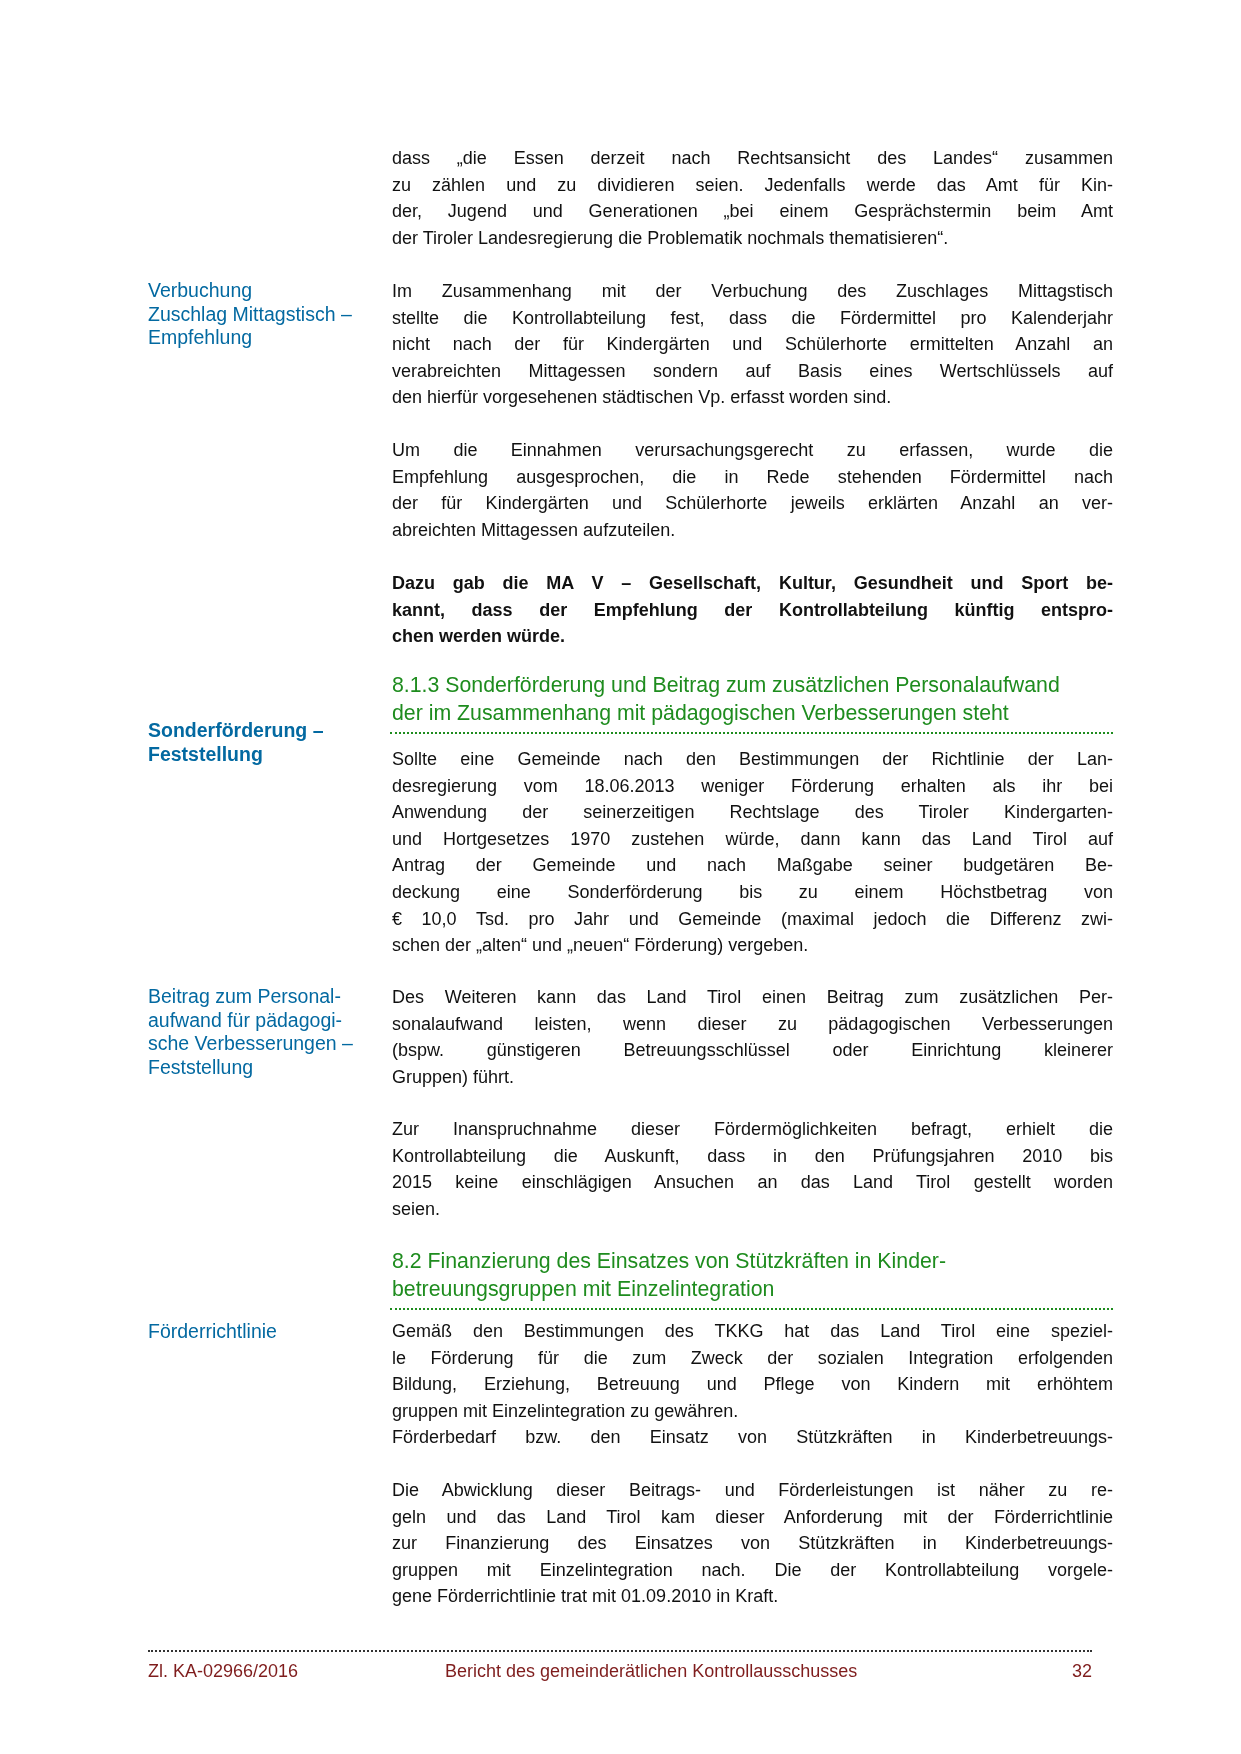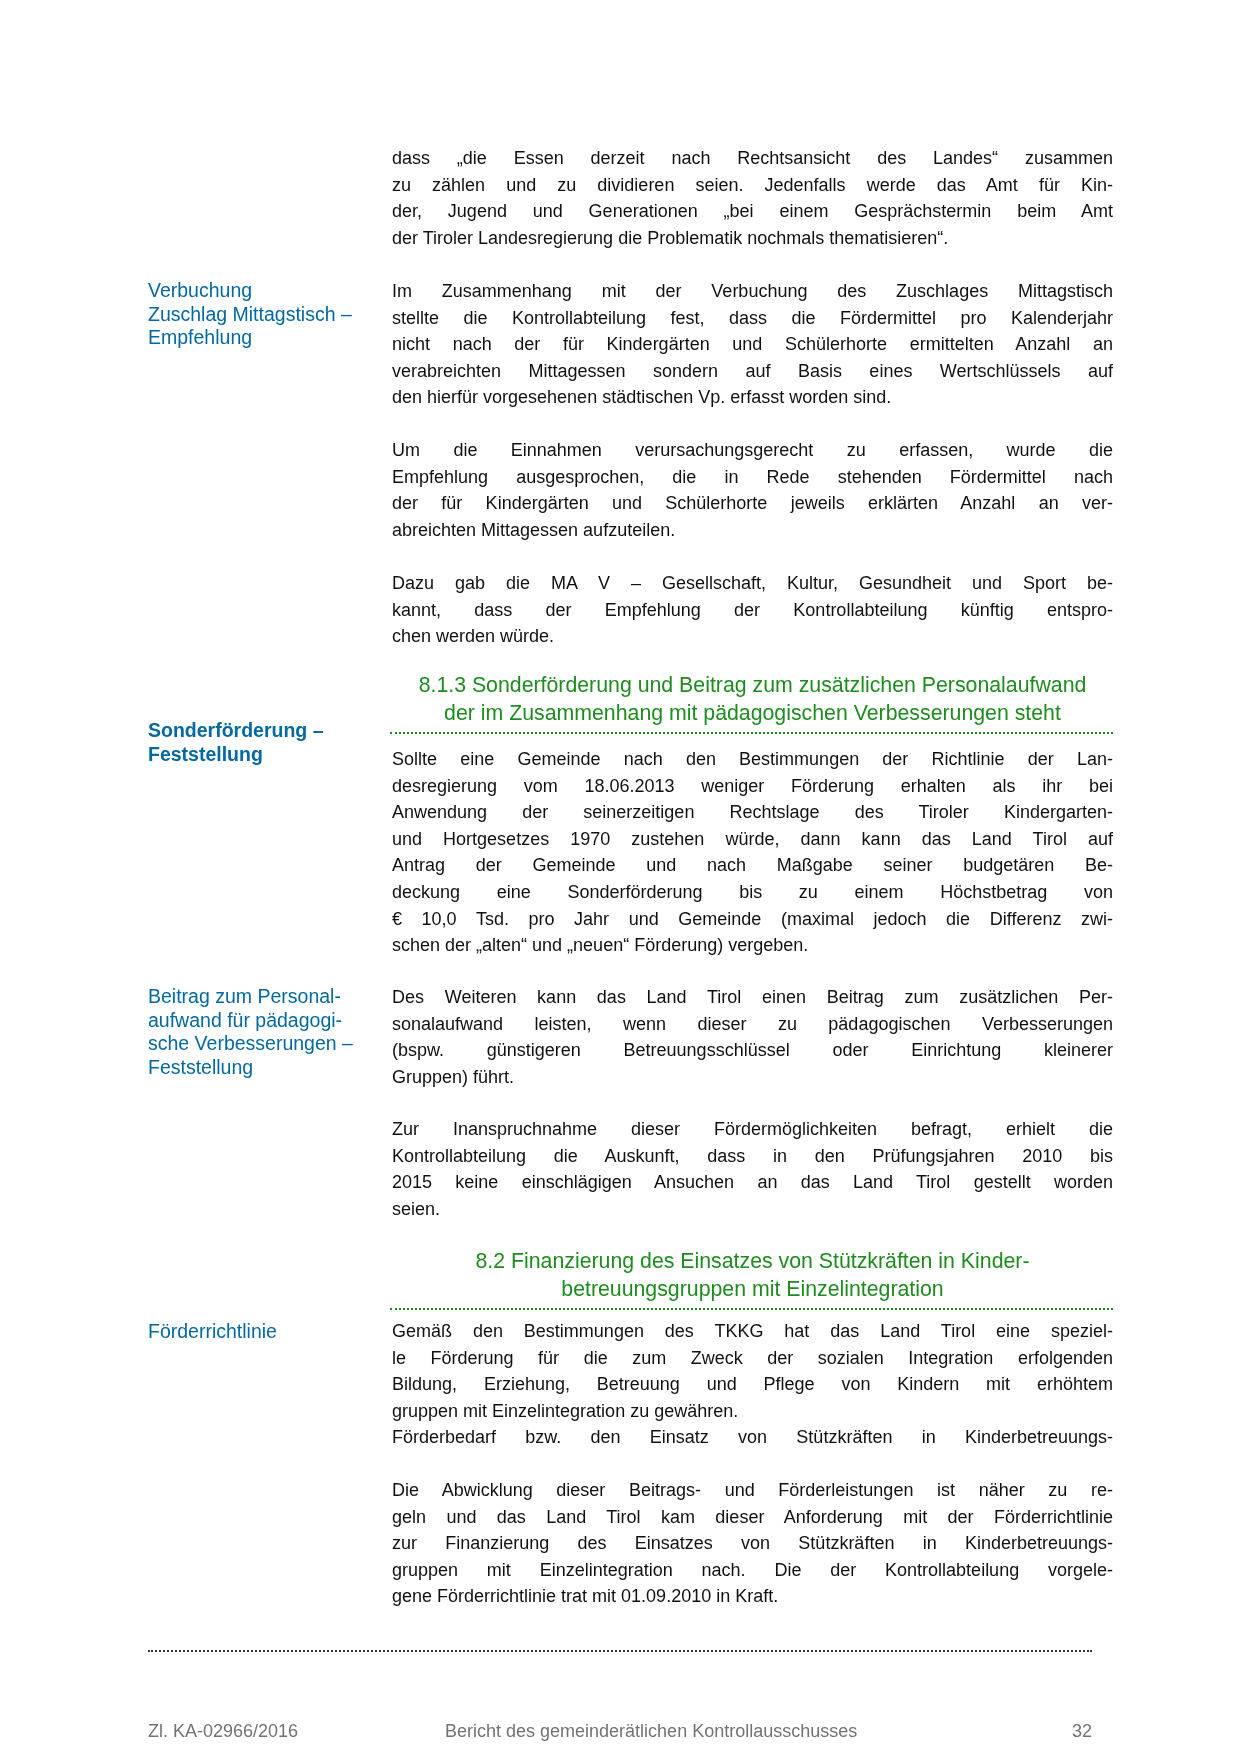--- a/index.html
+++ b/index.html
@@ -4,26 +4,26 @@
 <style>
   html, body { margin: 0; padding: 0; background: #ffffff; }
   body { width: 1241px; height: 1754px; position: relative; overflow: hidden;
          font-family: "Liberation Sans", sans-serif; color: #111111; }
   .block { position: absolute; }
   .body-text { left: 392px; width: 721px; font-size: 18px; line-height: 26.6px;
                text-align: justify; margin: 0; hyphens: manual; }
   .side { left: 148px; width: 228px; font-size: 19.5px; line-height: 23.6px;
           color: #0369a1; margin: 0; }
   .heading { left: 392px; width: 721px; font-size: 21.3px; line-height: 27.5px;
-             color: #1e8c1e; text-align: center; margin: 0; }
+             color: #1e8c1e; text-align: left; margin: 0; }
   .dots { position: absolute; left: 390px; width: 723px; height: 0;
           border-top: 2.5px dotted #1e8c1e; }
   .footer-rule { position: absolute; left: 148px; width: 944px; height: 0;
                  border-top: 2.5px dotted #333333; }
-  .footer { position: absolute; top: 1720px; font-size: 18px; line-height: 22px; color: #737373; }
+  .footer { position: absolute; top: 1660px; font-size: 18px; line-height: 22px; color: #7f1d1d; }
   .line { display: block; text-align: justify; text-align-last: justify; white-space: nowrap; }
   .line.end { text-align-last: left; }
   .hline { display: block; white-space: nowrap; }
 </style>
 </head>
 <body>
 
 <div class="block body-text" style="top:145px;">
   <span class="line">dass „die Essen derzeit nach Rechtsansicht des Landes“ zusammen</span>
   <span class="line">zu zählen und zu dividieren seien. Jedenfalls werde das Amt für Kin-</span>
@@ -45,21 +45,21 @@
   <span class="line end">den hierfür vorgesehenen städtischen Vp. erfasst worden sind.</span>
 </div>
 
 <div class="block body-text" style="top:437px;">
   <span class="line">Um die Einnahmen verursachungsgerecht zu erfassen, wurde die</span>
   <span class="line">Empfehlung ausgesprochen, die in Rede stehenden Fördermittel nach</span>
   <span class="line">der für Kindergärten und Schülerhorte jeweils erklärten Anzahl an ver-</span>
   <span class="line end">abreichten Mittagessen aufzuteilen.</span>
 </div>
 
-<div class="block body-text" style="top:570px;">
+<div class="block body-text" style="top:570px;font-weight:bold;">
   <span class="line">Dazu gab die MA V – Gesellschaft, Kultur, Gesundheit und Sport be-</span>
   <span class="line">kannt, dass der Empfehlung der Kontrollabteilung künftig entspro-</span>
   <span class="line end">chen werden würde.</span>
 </div>
 
 <div class="block heading" style="top:672px;">
   <span class="hline">8.1.3  Sonderförderung und Beitrag zum zusätzlichen Personalaufwand</span>
   <span class="hline">der im Zusammenhang mit pädagogischen Verbesserungen steht</span>
 </div>
 <div class="dots" style="top:732px;"></div>

